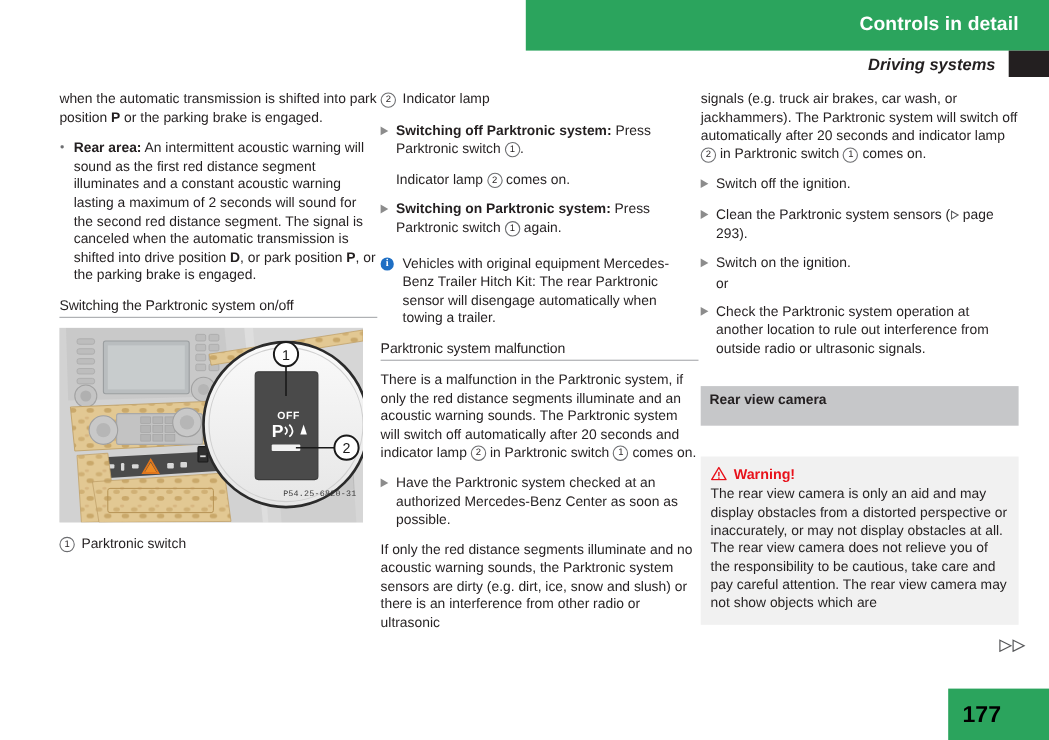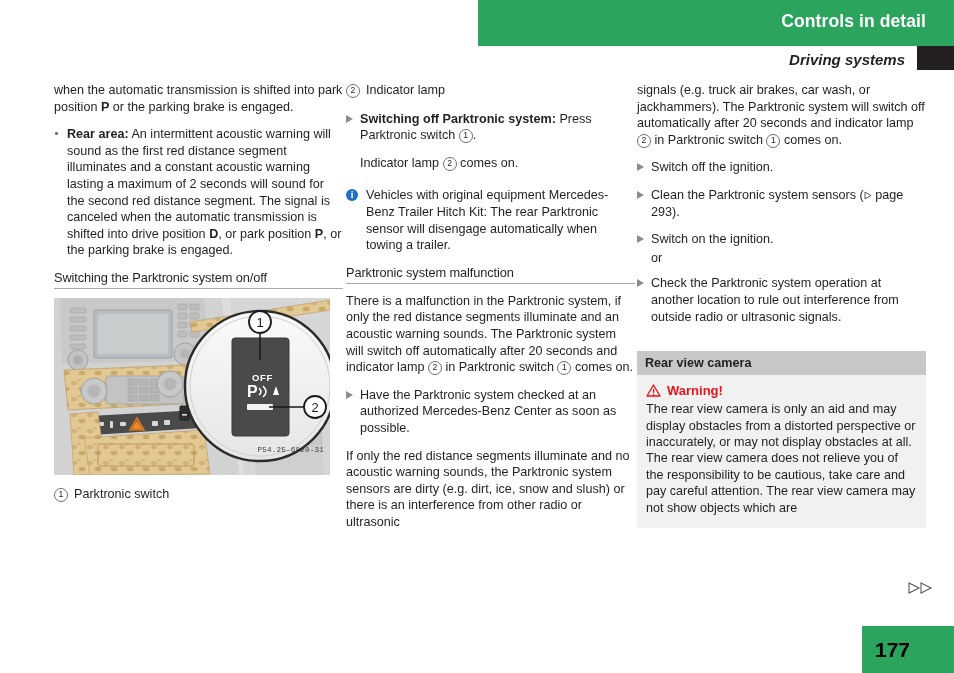--- a/index.html
+++ b/index.html
@@ -96,24 +96,24 @@
           background:#dcdcdc;overflow:hidden;}
   .fig-code{
     position:absolute;right:6px;bottom:21px;font-size:7.6px;color:#3a3a3a;
     font-family:Liberation Mono, monospace;letter-spacing:0.2px;
   }
   .legend{margin-top:11px;position:relative;padding-left:20px;font-size:12.6px;line-height:16.6px;}
   .legend .cnum{position:absolute;left:0;top:2px;}
 
   
   .box-hd{
-    background:#c6c7c9;padding:5px 8px 5px 8px;font-size:12.6px;font-weight:bold;
+    background:#c6c7c9;padding:5px 8px 17px 8px;font-size:12.6px;font-weight:bold;
   }
   .box-bd{
-    background:#f1f1f1;padding:8px 9px 12px 9px;
+    background:#f1f1f1;padding:8px 9px 12px 9px;margin-top:28px;
   }
   .warn-row{display:flex;align-items:center;margin:0 0 3px 0;}
   .warn-tri{width:15px;height:13px;margin-right:6px;}
   .warn-txt{color:#e8121b;font-size:13px;font-weight:bold;}
   .box-bd p{font-size:12.6px;line-height:16.4px;margin:0;}
 
   
   .foot-arrows{
     position:absolute;right:20px;top:580px;
   }
@@ -282,20 +282,24 @@
     <span>Indicator lamp</span>
   </div>
 
   <div class="tri-item" style="margin-top:12px;">
     <span class="tri"></span>
     <b>Switching off Parktronic system:</b><span> Press Parktronic switch </span><span class="cnum">1</span><span>.</span>
   </div>
 
   <div class="sub-indent"><span>Indicator lamp </span><span class="cnum">2</span><span> comes on.</span></div>
 
+  <div class="tri-item">
+    <span class="tri"></span>
+    <b>Switching on Parktronic system:</b><span> Press Parktronic switch </span><span class="cnum">1</span><span> again.</span>
+  </div>
 
   <div class="info-item" style="margin-top:16px;">
     <span class="info-ico">i</span>
     <span>Vehicles with original equipment Mercedes-Benz Trailer Hitch Kit: The rear Parktronic sensor will disengage automatically when towing a trailer.</span>
   </div>
 
   <div class="sec-wrap" style="margin-top:10px;">
     <div class="sec-h">Parktronic system malfunction</div>
     <div class="sec-rule"></div>
     <p><span>There is a malfunction in the Parktronic system, if only the red distance segments illuminate and an acoustic warning sounds. The Parktronic system will switch off automatically after 20 seconds and indicator lamp </span><span class="cnum">2</span><span> in Parktronic switch </span><span class="cnum">1</span><span> comes on.</span></p>

